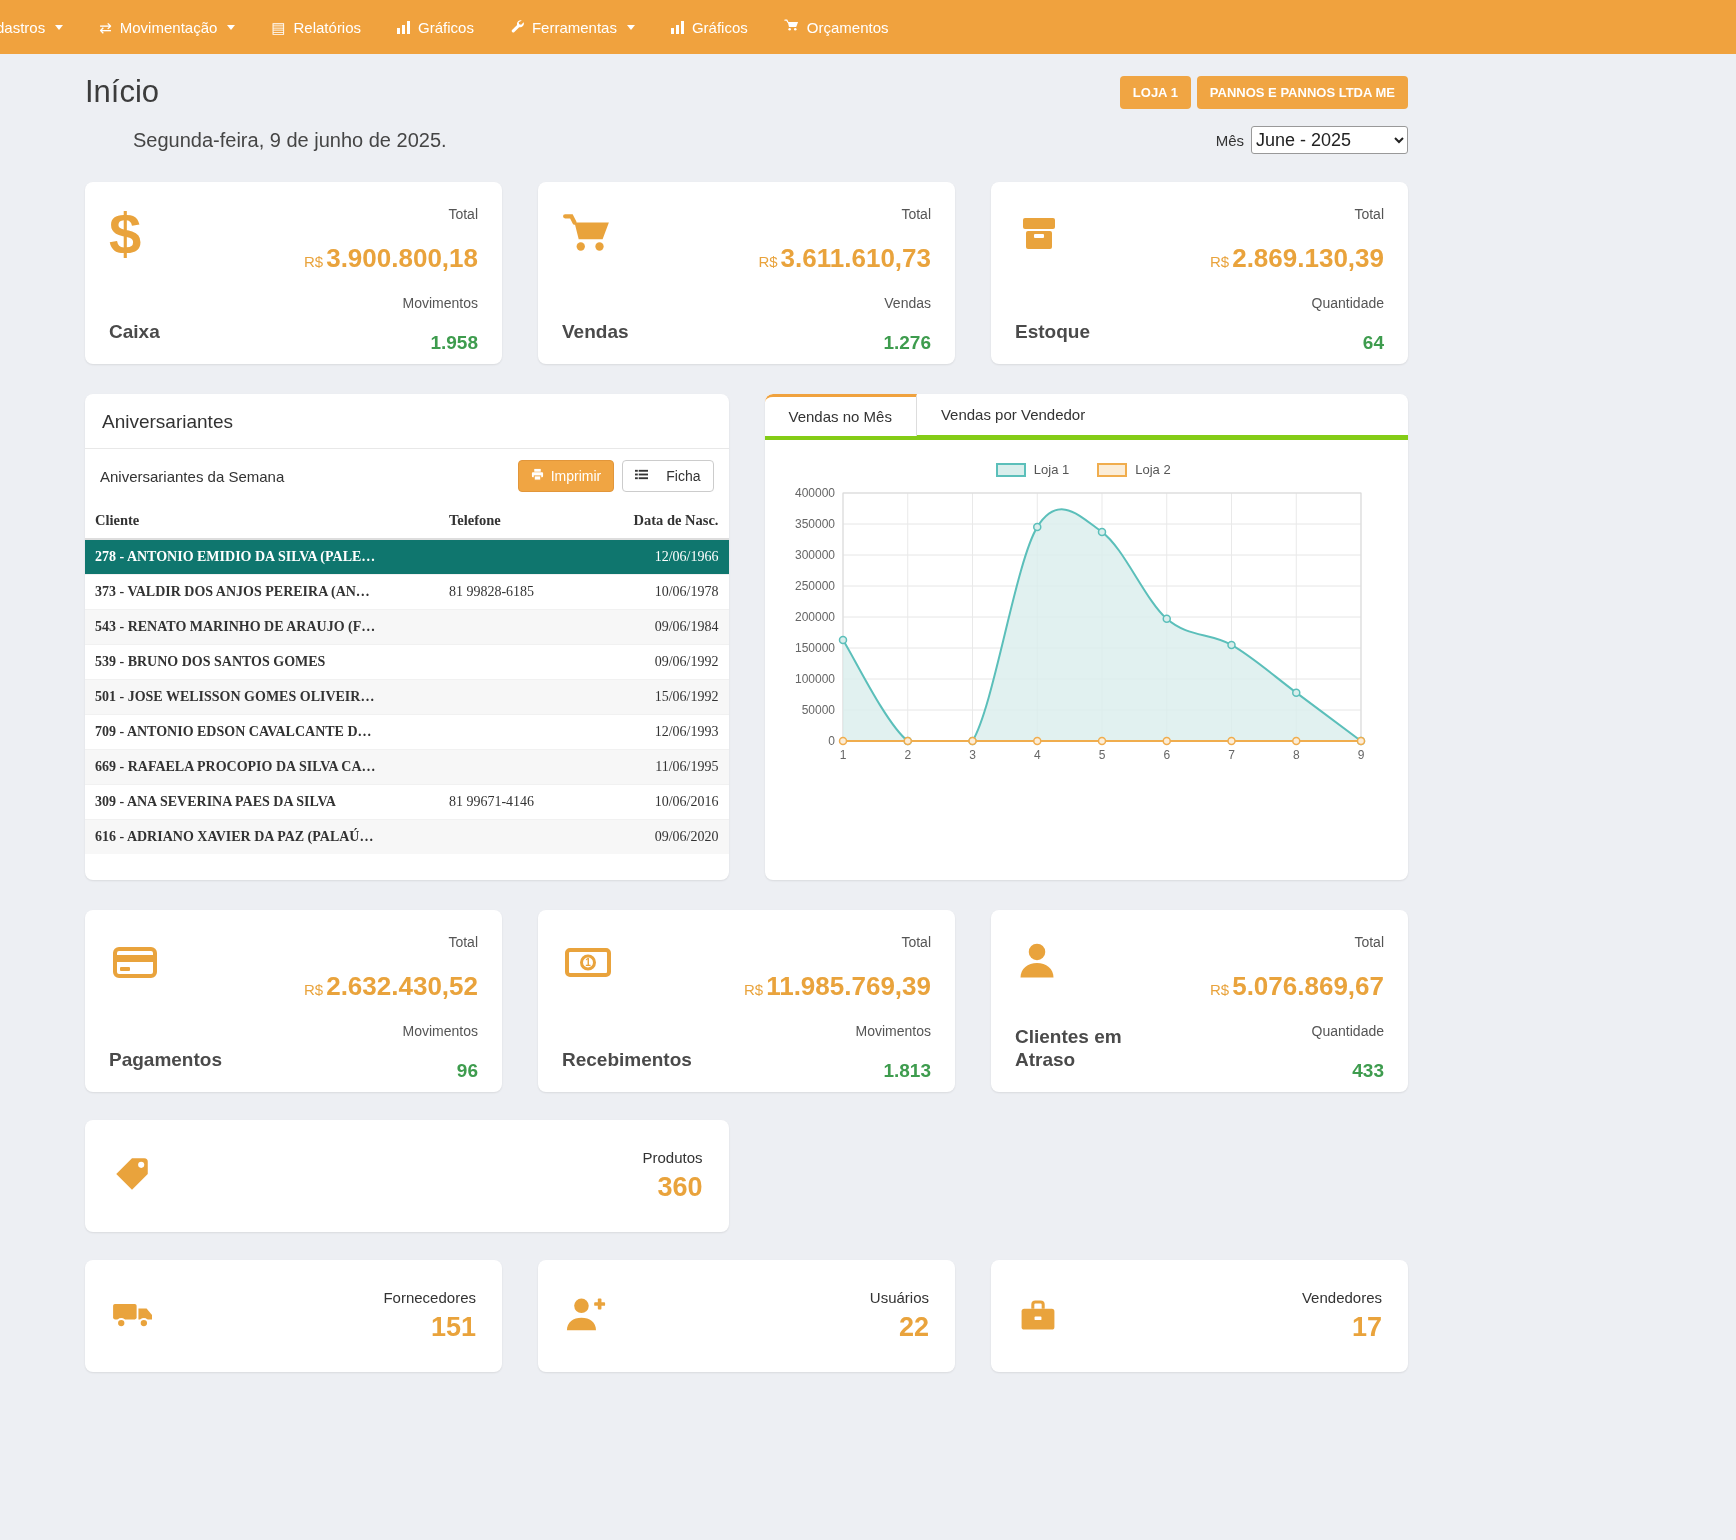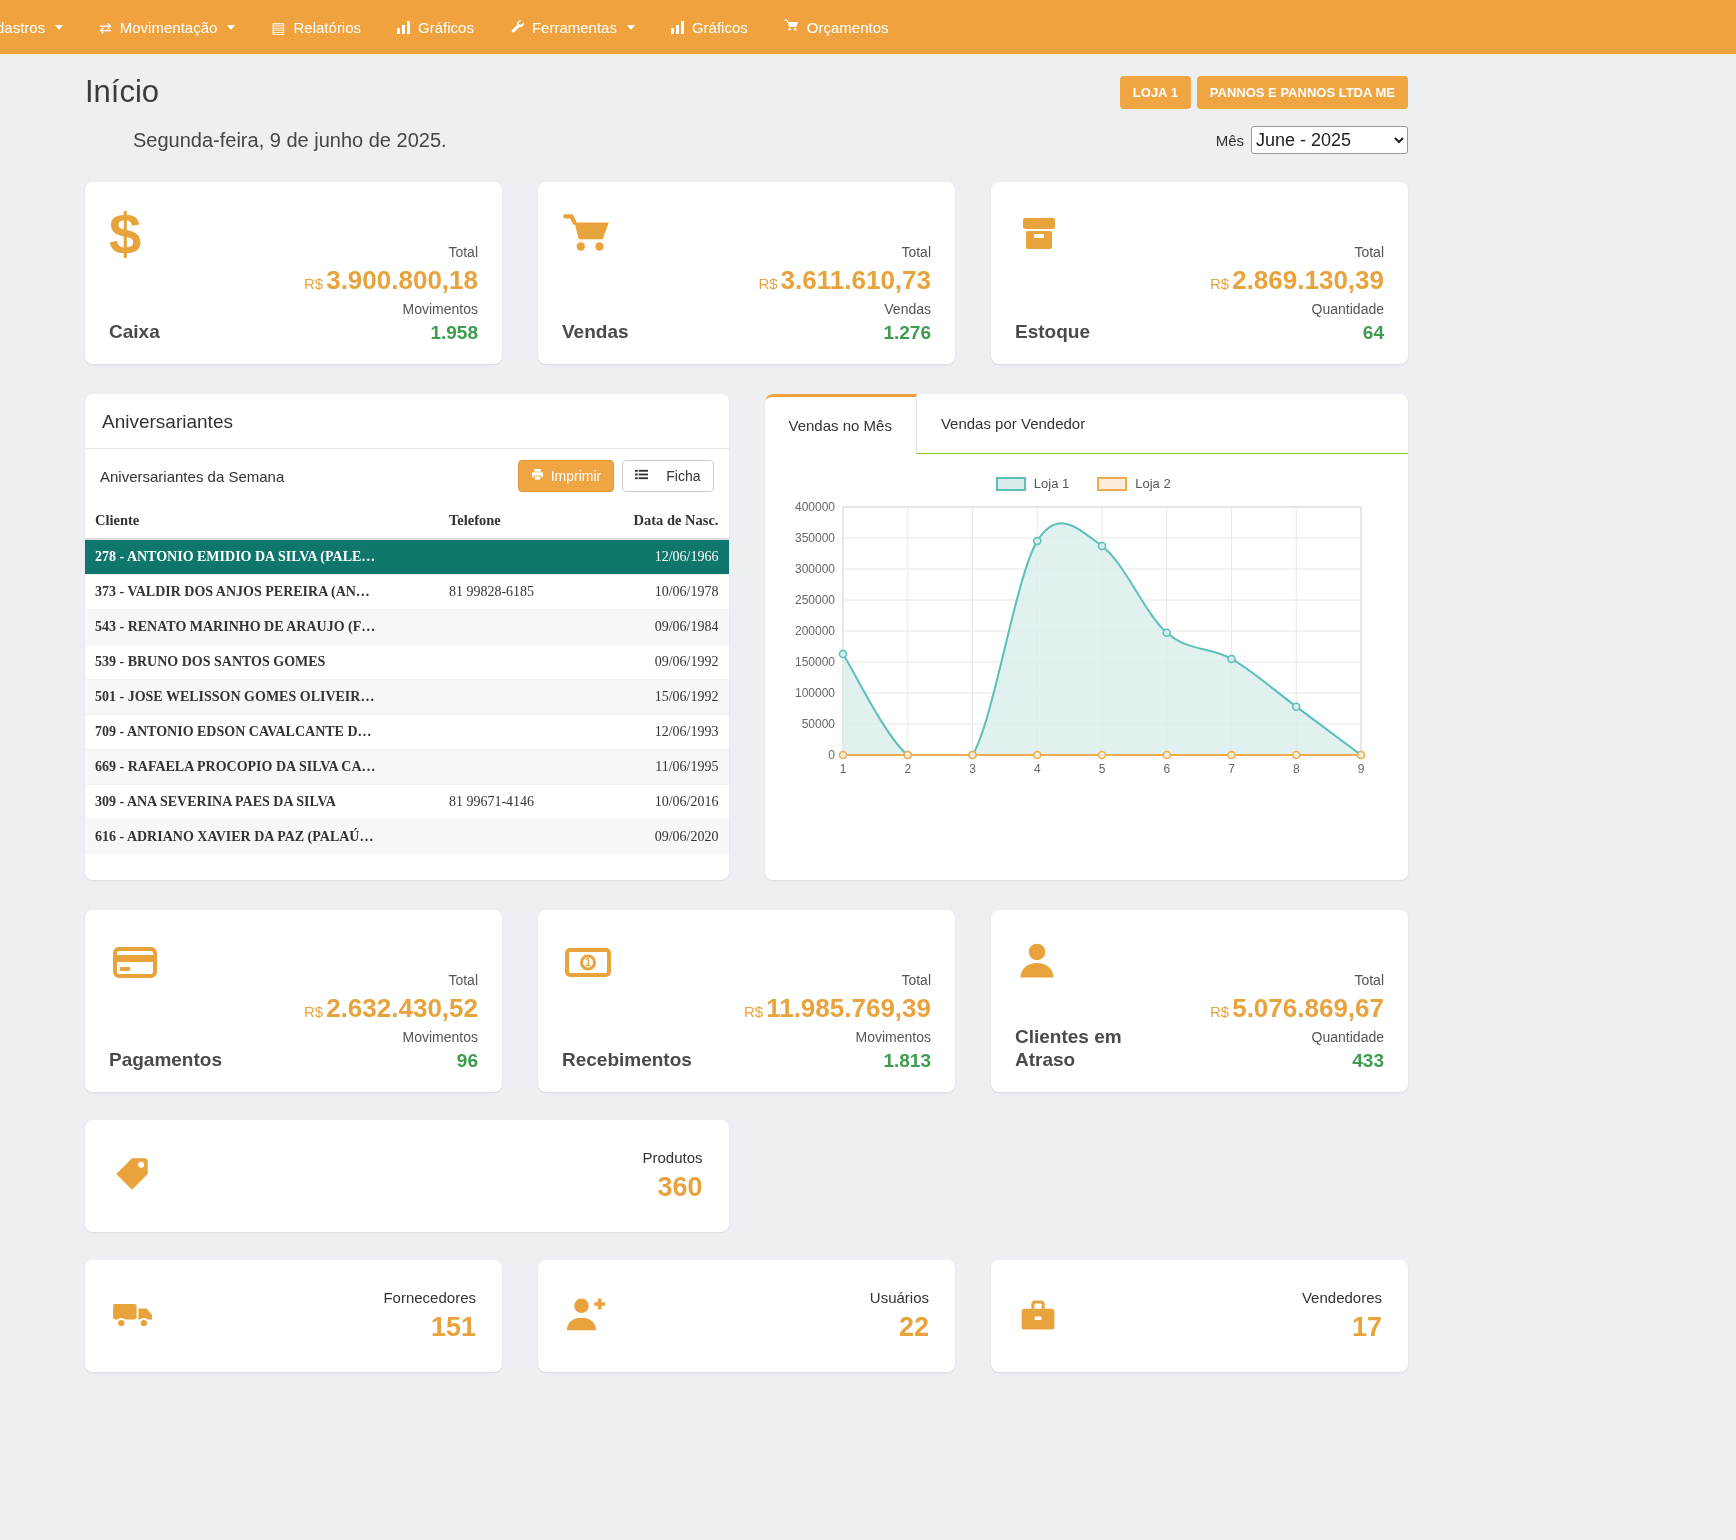--- a/index.html
+++ b/index.html
@@ -33,21 +33,21 @@
   
   .grid3 { display:grid; grid-template-columns:repeat(3,1fr); gap:36px; margin-top:28px; }
   .grid2 { display:grid; grid-template-columns:repeat(2,1fr); gap:36px; margin-top:28px; }
   .card { background:#fff; border-radius:8px; box-shadow:0 1px 2px rgba(0,0,0,.09); }
   .stat { display:flex; justify-content:space-between; padding:24px 24px 20px; height:182px; }
   .stat-left { display:flex; flex-direction:column; justify-content:space-between; }
   .stat-icon { color:#E9A33C; height:56px; display:flex; align-items:center; }
   .stat-icon svg { display:block; }
   .dollar { font-size:58px; font-weight:700; line-height:.85; color:#E9A33C; }
   .stat-title { font-size:19px; font-weight:700; color:#4a4a4a; line-height:1.2; max-width:130px; }
-  .stat-right { text-align:right; display:flex; flex-direction:column; gap:5px;justify-content:flex-end; }
+  .stat-right { text-align:right; display:flex; flex-direction:column; gap:21px; }
   .small-lbl { font-size:14px; color:#555; }
   .total-val { color:#E9A33C; font-weight:700; font-size:26px; white-space:nowrap; }
   .total-val .cur { font-size:15px; font-weight:400; margin-right:3px; }
   .count-val { color:#3E9C4E; font-weight:700; font-size:19px; }
   
   .mid { display:grid; grid-template-columns:repeat(2,1fr); gap:36px; margin-top:30px; }
   .panel { height:486px; overflow:hidden; }
   .bday-header { padding:17px 17px 15px; font-size:19px; color:#333; border-bottom:1px solid #e8e8e8; }
   .bday-sub { display:flex; justify-content:space-between; align-items:center; padding:11px 15px; }
   .sub-label { font-size:15px; color:#333; }
@@ -58,21 +58,21 @@
   thead th { text-align:left; padding:9px 10px; font-size:14.5px; color:#333; border-bottom:2px solid #ddd; font-weight:700; }
   th.col-cliente, td.col-cliente { width:55%; }
   th.col-fone, td.col-fone { width:23%; }
   th.col-nasc, td.col-nasc { width:22%; text-align:right; }
   tbody td { padding:9px 10px; border-top:1px solid #f1f1f1; overflow:hidden; white-space:nowrap; text-overflow:ellipsis; }
   tbody tr:nth-child(odd) { background:#f7f7f7; }
   tbody td.col-cliente { font-weight:700; color:#333; }
   tbody tr.selected { background:#0f766e; }
   tbody tr.selected td { color:#fff; border-top-color:#F0A544; }
   
-  .tabbar { display:flex; border-bottom:1px solid #84cc16; height:60px; border-radius:8px 8px 0 0; }
+  .tabbar { display:flex; border-bottom:5px solid #84cc16; height:46px; border-radius:8px 8px 0 0; }
   .tab { padding:0 24px; display:flex; align-items:center; font-size:15px; color:#333; cursor:pointer; }
   .tab.active { border-top:3px solid #F0A23E; border-right:1px solid #ddd; background:#fff; margin-bottom:-1px; border-radius:8px 0 0 0; font-weight:400; }
   .chart-area { padding:6px 24px 0 18px; }
   .legend { display:flex; justify-content:center; gap:28px; margin:16px 0 2px; }
   .legend-item { display:flex; align-items:center; gap:8px; font-size:13px; color:#555; }
   .swatch { width:30px; height:14px; border:2px solid; }
   
   .counter { display:flex; justify-content:space-between; align-items:center; padding:18px 26px; height:112px; }
   .counter-icon { color:#E9A33C; }
   .counter-right { text-align:right; }

